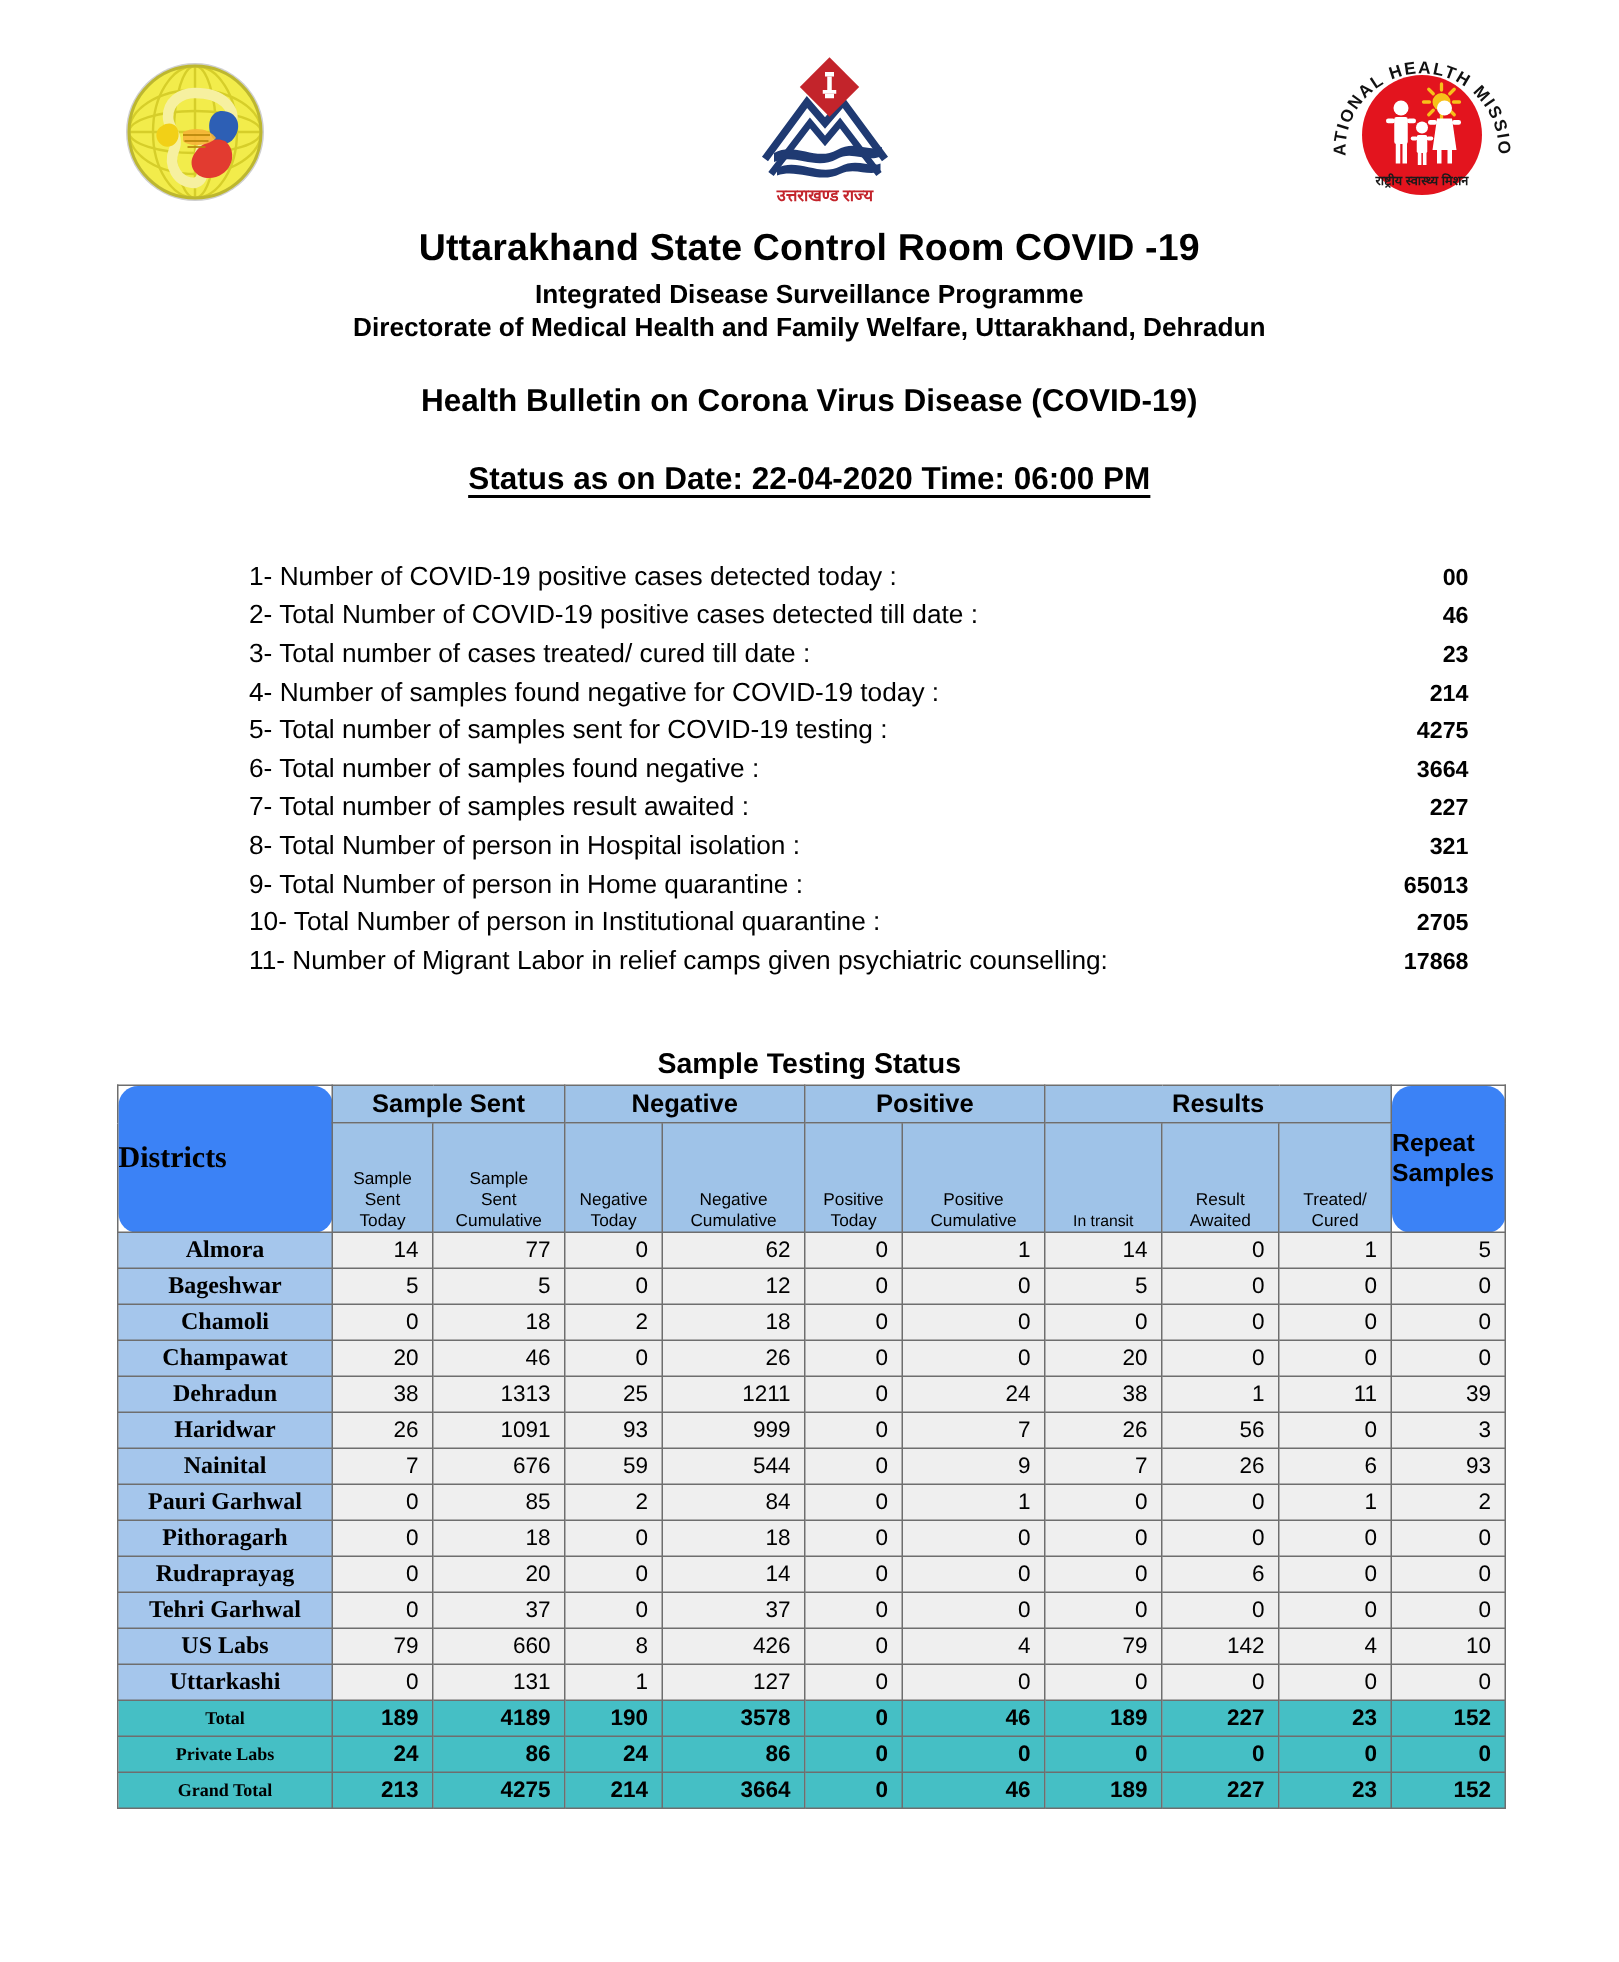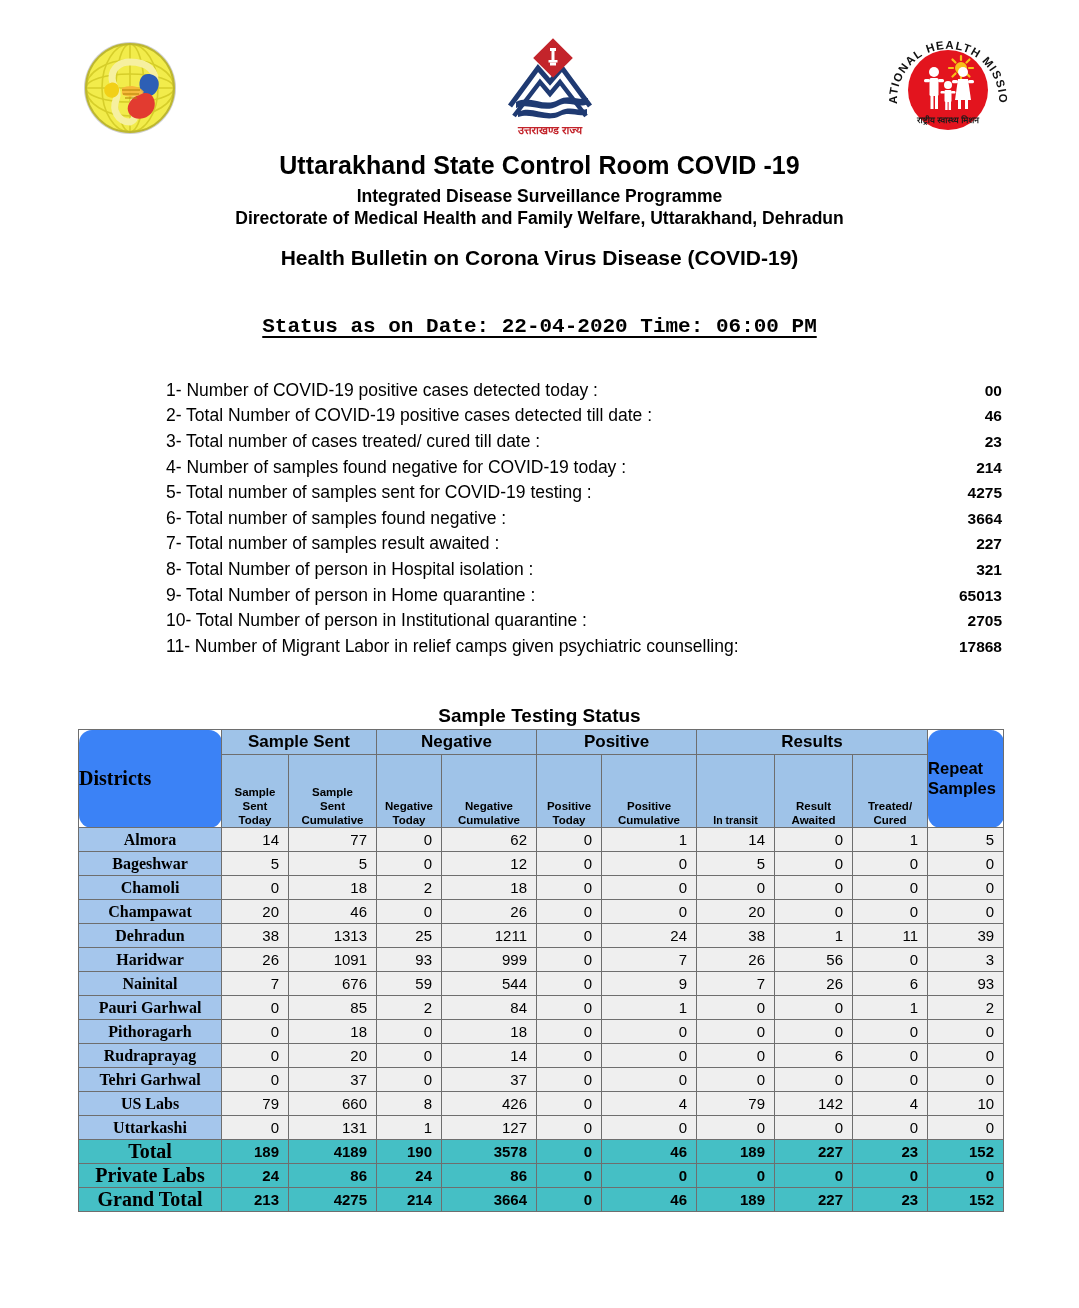--- a/index.html
+++ b/index.html
@@ -53,42 +53,41 @@
     line-height: 1.25;
   }
   .t-sub2 {
     font-size: 17.5px;
     font-weight: bold;
     line-height: 1.25;
   }
   .t-bulletin {
     font-size: 21px;
     font-weight: bold;
-    margin-top: 16px;
+    margin-top: 26px;
   }
   .t-status {
     font-size: 21px;
     font-weight: bold;
-    margin-top: 45px;
+    margin-top: 28px;
     text-decoration: underline;
     text-underline-offset: 4px;
-    font-family: Liberation Mono, monospace;
   }
 
   
   .stats {
     margin: 42px 0 0 0;
     padding: 0;
     list-style: none;
     position: relative;
   }
   .stats li {
     display: flex;
     align-items: baseline;
-    padding: 0 77px 0 166px;
+    padding: 0 100px 0 166px;
     height: 25.6px;
     font-size: 17.5px;
   }
   .stats .lbl {
     flex: 1 1 auto;
     white-space: nowrap;
   }
   .stats .val {
     flex: 0 0 auto;
     font-weight: bold;
@@ -142,21 +141,21 @@
     font-size: 16.5px;
     font-weight: bold;
     line-height: 1.18;
   }
   
   .sub {
     background: #9FC3E8;
     text-align: center;
     vertical-align: bottom;
     font-size: 11.5px;
-    font-weight: bold;
+    font-weight: normal;
     line-height: 1.22;
     height: 72px;
     padding-bottom: 14px;
   }
   .sub.small {
     font-size: 10.5px;
   }
   
   tr.drow td.dist {
     background: #A5C6EC;
@@ -174,21 +173,21 @@
     font-family: "Liberation Sans", sans-serif;
   }
   
   tr.trow td {
     background: #45BFC5;
     font-weight: bold;
   }
   tr.trow td.dist {
     text-align: center;
     font-family: "Liberation Serif", serif;
-    font-size: 20px;
+    font-size: 12px;
     height: 23px;
   }
   tr.trow td.num {
     text-align: right;
     padding-right: 9px;
     font-size: 15px;
   }
 </style>
 </head>
 <body>

